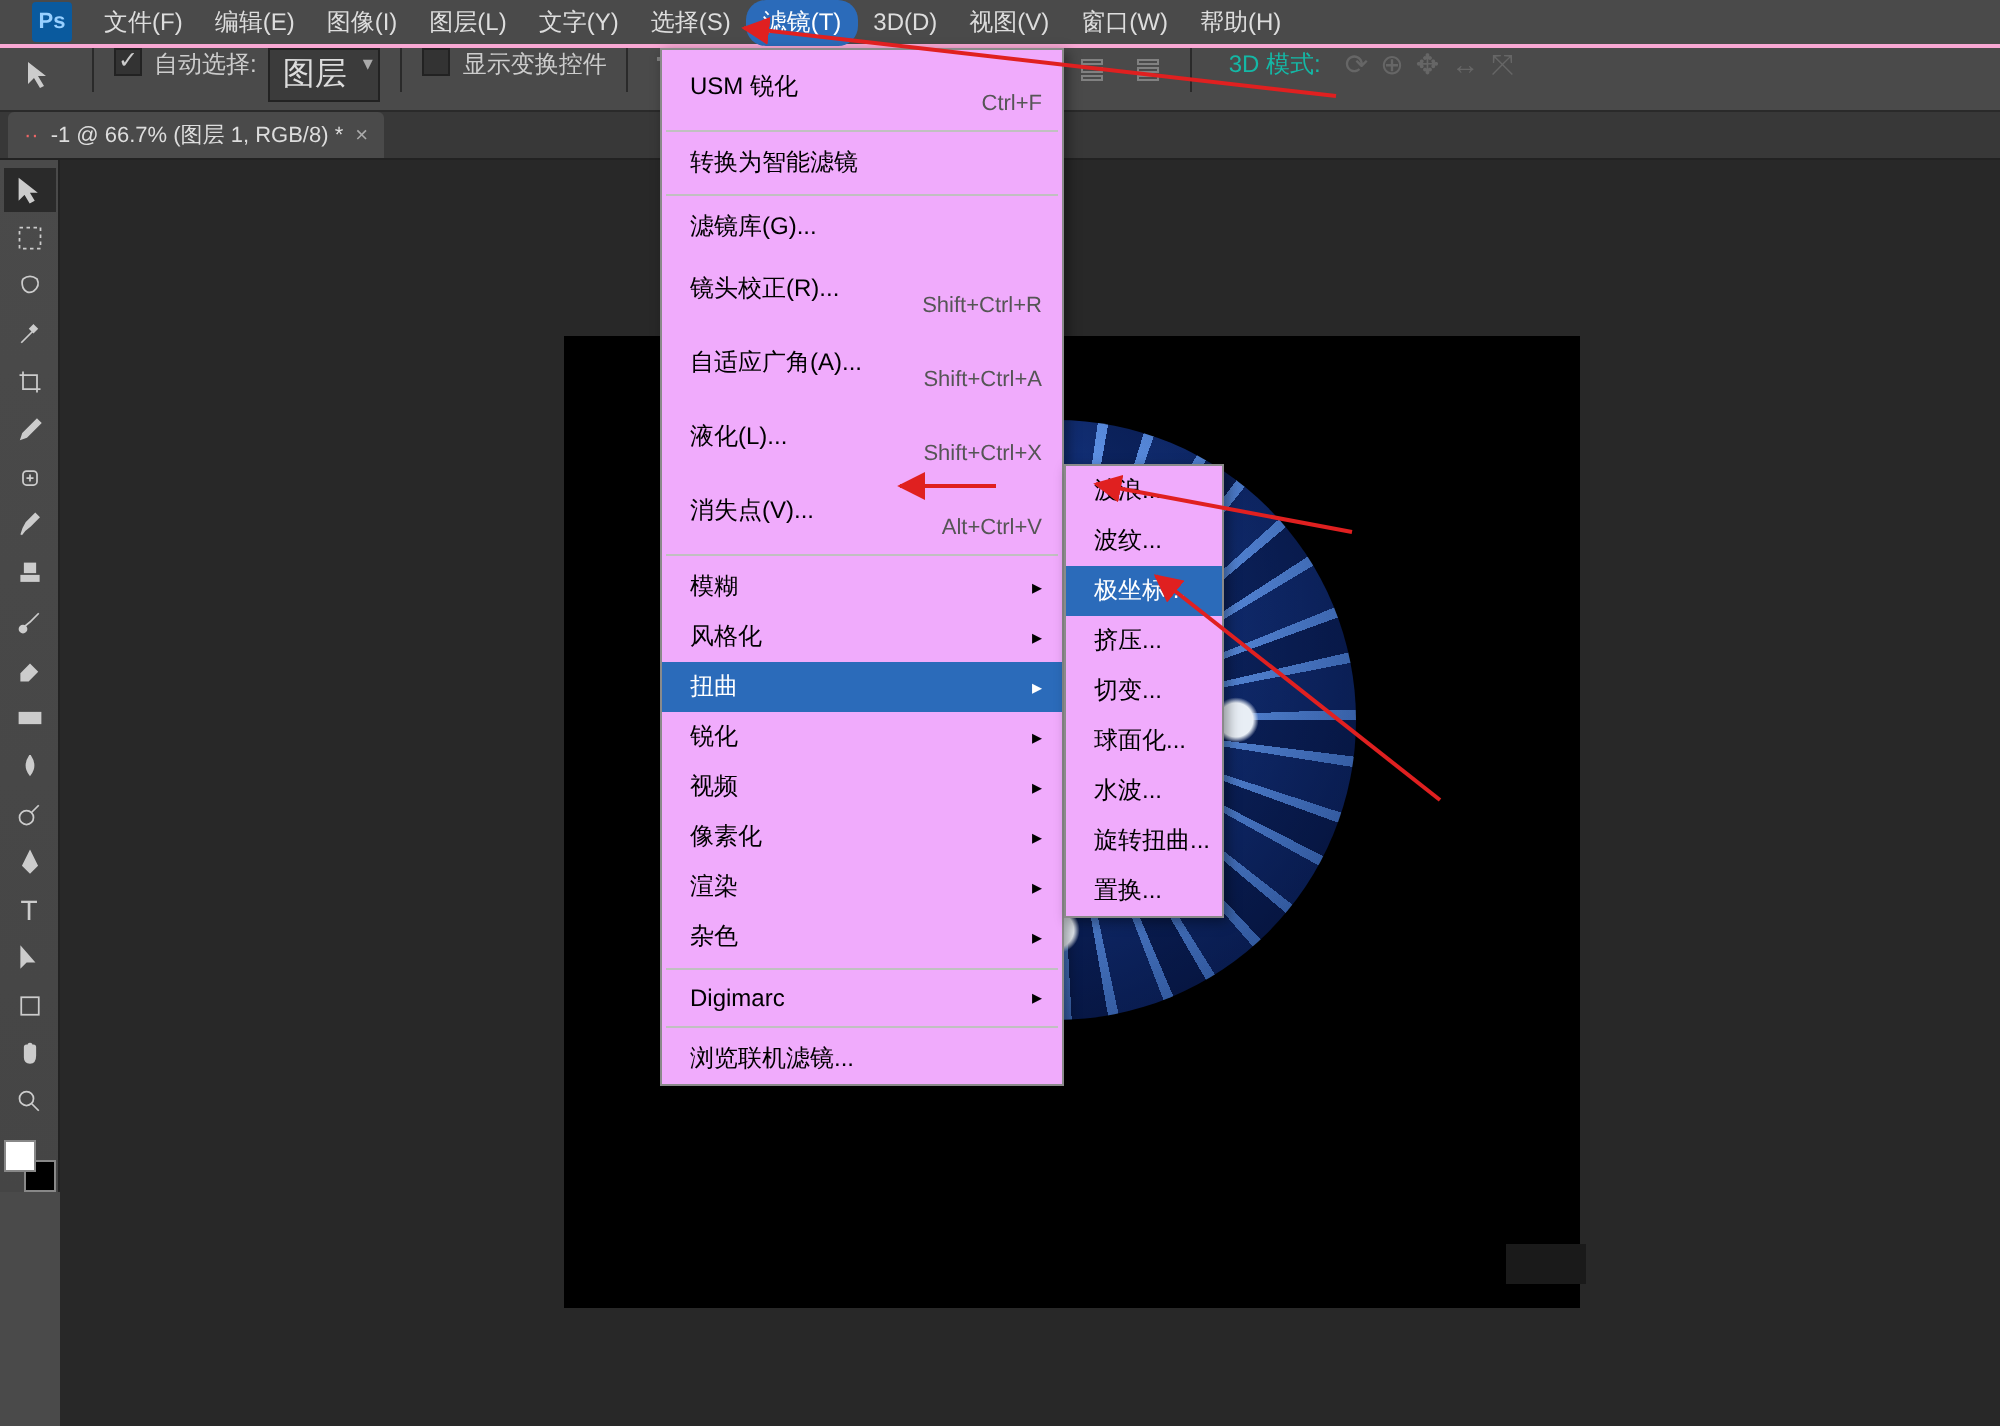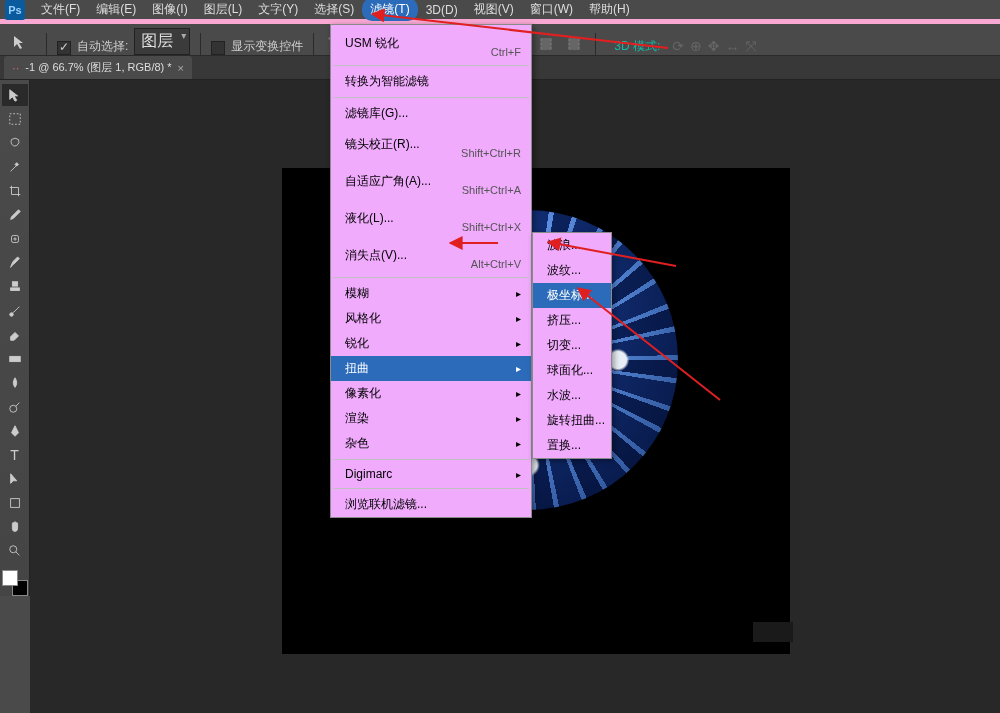--- a/index.html
+++ b/index.html
@@ -1,25 +1,25 @@
 <!DOCTYPE html>
 <html><head>
 <meta charset="utf-8">
 <style>
 * { margin: 0; padding: 0; box-sizing: border-box; font-family: "Microsoft YaHei", sans-serif; }
 body { background: #4a4a4a; width: 1000px; height: 713px; overflow: hidden; position: relative; }
 
 
-.menubar { background: #4a4a4a; height: 24px; display: flex; align-items: center; padding-left: 5px; color: #ddd; font-size: 12px; border-bottom: 5px solid #f9a8d4; }
+.menubar { background: #4a4a4a; height: 24px; display: flex; align-items: center; padding-left: 16px; color: #ddd; font-size: 12px; border-bottom: 2px solid #f9a8d4; }
 .ps-logo { width: 20px; height: 20px; background: #0a5a9e; color: #98d0ff; font-size: 11px; font-weight: bold; display: flex; align-items: center; justify-content: center; margin-right: 8px; border-radius: 2px; }
 .menuitem { padding: 3px 8px; cursor: default; }
 .menuitem.open { background: #2b6bba; color: #fff; border-radius: 10px; }
 
 
-.optionsbar { background: #4a4a4a; height: 32px; display: flex; align-items: flex-end; padding-left: 4px; color: #ccc; font-size: 12px; border-bottom: 1px solid #2a2a2a; gap: 6px; }
+.optionsbar { background: #4a4a4a; height: 32px; display: flex; align-items: flex-start; padding-left: 4px; color: #ccc; font-size: 12px; border-bottom: 1px solid #2a2a2a; gap: 6px; }
 .tool-slot { width: 32px; height: 26px; display: flex; align-items: center; justify-content: center; }
 .tool-slot svg { fill: #ccc; }
 .divider-v { width: 1px; height: 22px; background: #2a2a2a; margin: 0 4px; }
 .checkbox { width: 14px; height: 14px; border: 1px solid #222; background: #333; display:inline-block; vertical-align:middle; position:relative; }
 .checkbox.checked::after { content:"✓"; position:absolute; top:-2px; left:1px; font-size:12px; color:#ccc; }
 .dropdown { background: #3b3b3b; border: 1px solid #222; padding: 2px 16px 2px 6px; font-size:16px; color:#ddd; position:relative; }
 .dropdown::after { content:"▾"; position:absolute; right:3px; top:1px; font-size:10px; color:#aaa; }
 .opt-icon { width:22px; height:22px; display:flex; align-items:center; justify-content:center; opacity:0.7; }
 .opt-icon svg { stroke:#999; fill:none; }
 .mode3d-label { color:#14b8a6; margin-left:8px; }
@@ -328,25 +328,28 @@
       <span>消失点(V)...</span>
       <span class="shortcut">Alt+Ctrl+V</span>
     </div>
   <div class="dm-sep"></div>
   <div class="dm-item dm-sub">
       <span>模糊</span>
     </div>
   <div class="dm-item dm-sub">
       <span>风格化</span>
     </div>
-  <div class="dm-item dm-sub">
-      <span>锐化</span>
-    </div>
   <div class="dm-item dm-sub hover">
       <span>扭曲</span>
+    </div>
+  <div class="dm-item dm-sub">
+      <span>锐化</span>
+    </div>
+  <div class="dm-item dm-sub">
+      <span>视频</span>
     </div>
   <div class="dm-item dm-sub">
       <span>像素化</span>
     </div>
   <div class="dm-item dm-sub">
       <span>渲染</span>
     </div>
   <div class="dm-item dm-sub">
       <span>杂色</span>
     </div>

